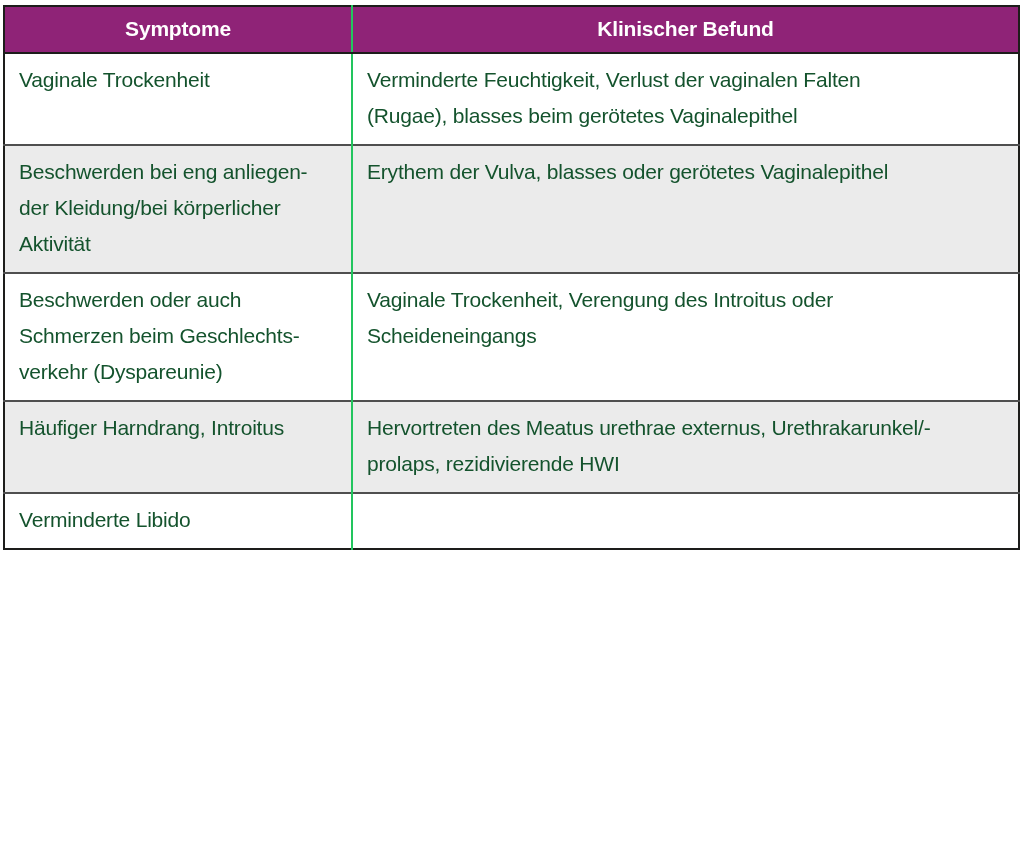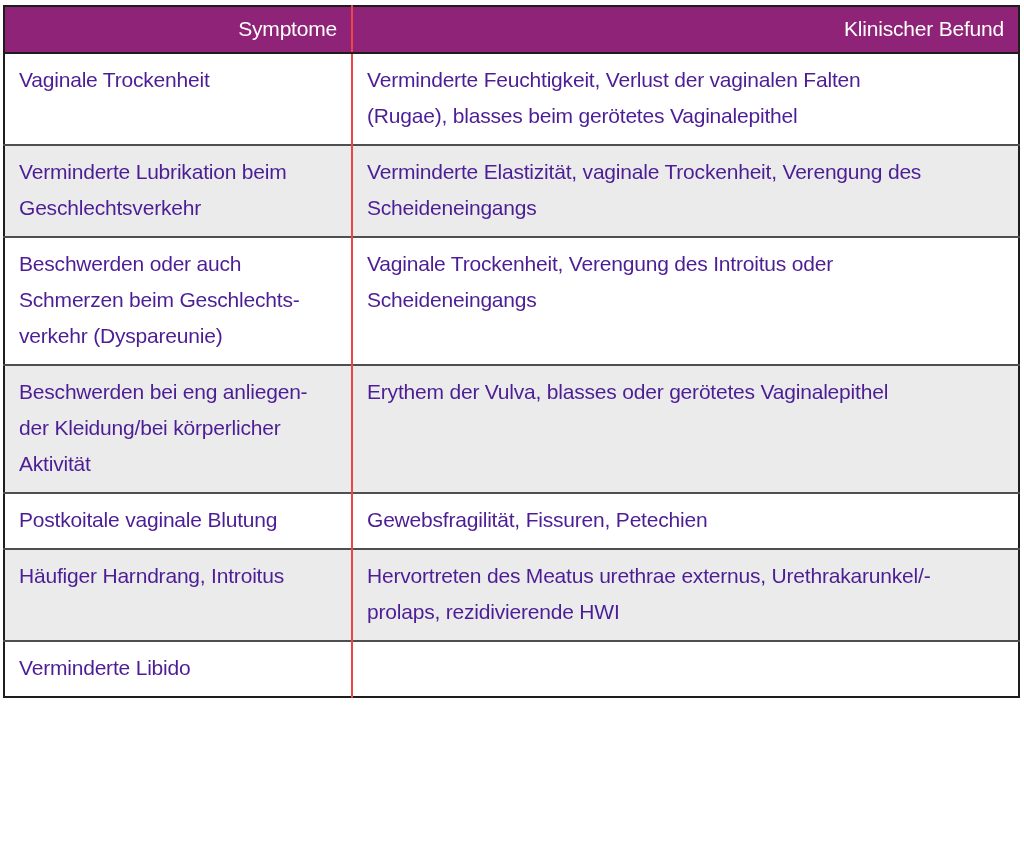--- a/index.html
+++ b/index.html
@@ -24,40 +24,40 @@
   table {
     border-collapse: collapse;
     width: 100%;
     table-layout: fixed;
     border: 2px solid #1d1d1b;
   }
   col.symptom-col { width: 348px; }
   thead th {
     background: var(--header-bg, #8f2377);
     color: var(--header-text, #ffffff);
-    text-align: right;
+    text-align: center;
     font-size: 21px;
-    font-weight: normal;
+    font-weight: bold;
     letter-spacing: -0.2px;
     padding: 10px 14px 11px 14px;
     border-bottom: 2px solid #1d1d1b;
     margin-left: 48px;
   }
   th + th, td + td {
-    border-left: 2px solid #ef4444;
+    border-left: 2px solid #22c55e;
   }
   tbody td {
     font-size: 21px;
     line-height: 36px;
     letter-spacing: -0.2px;
     padding: 8px 14px 10px 14px;
     vertical-align: top;
     white-space: pre-line;
     border-top: 2px solid #4f4f4f;
-    color: #4c1d95;
+    color: #14532d;
   }
   tbody tr:nth-child(odd) td { background: #ffffff; }
   tbody tr:nth-child(even) td { background: var(--row-alt-bg, #ebebeb); }
 </style>
 </head>
 <body>
 
 <div class="table-wrap">
   <table>
     <colgroup>
@@ -70,46 +70,36 @@
         <th>Klinischer Befund</th>
       </tr>
     </thead>
     <tbody>
   <tr>
     <td>Vaginale Trockenheit</td>
     <td>Verminderte Feuchtigkeit, Verlust der vaginalen Falten
 (Rugae), blasses beim gerötetes Vaginalepithel</td>
   </tr>
 
+
   <tr>
-    <td>Verminderte Lubrikation beim
-Geschlechtsverkehr</td>
-    <td>Verminderte Elastizität, vaginale Trockenheit, Verengung des
-Scheideneingangs</td>
+    <td>Beschwerden bei eng anliegen-
+der Kleidung/bei körperlicher
+Aktivität</td>
+    <td>Erythem der Vulva, blasses oder gerötetes Vaginalepithel</td>
   </tr>
 
   <tr>
     <td>Beschwerden oder auch
 Schmerzen beim Geschlechts-
 verkehr (Dyspareunie)</td>
     <td>Vaginale Trockenheit, Verengung des Introitus oder
 Scheideneingangs</td>
   </tr>
 
-  <tr>
-    <td>Beschwerden bei eng anliegen-
-der Kleidung/bei körperlicher
-Aktivität</td>
-    <td>Erythem der Vulva, blasses oder gerötetes Vaginalepithel</td>
-  </tr>
-
-  <tr>
-    <td>Postkoitale vaginale Blutung</td>
-    <td>Gewebsfragilität, Fissuren, Petechien</td>
-  </tr>
 
 
 
   <tr>
     <td>Häufiger Harndrang, Introitus</td>
     <td>Hervortreten des Meatus urethrae externus, Urethrakarunkel/-
 prolaps, rezidivierende HWI</td>
   </tr>
 
   <tr>

